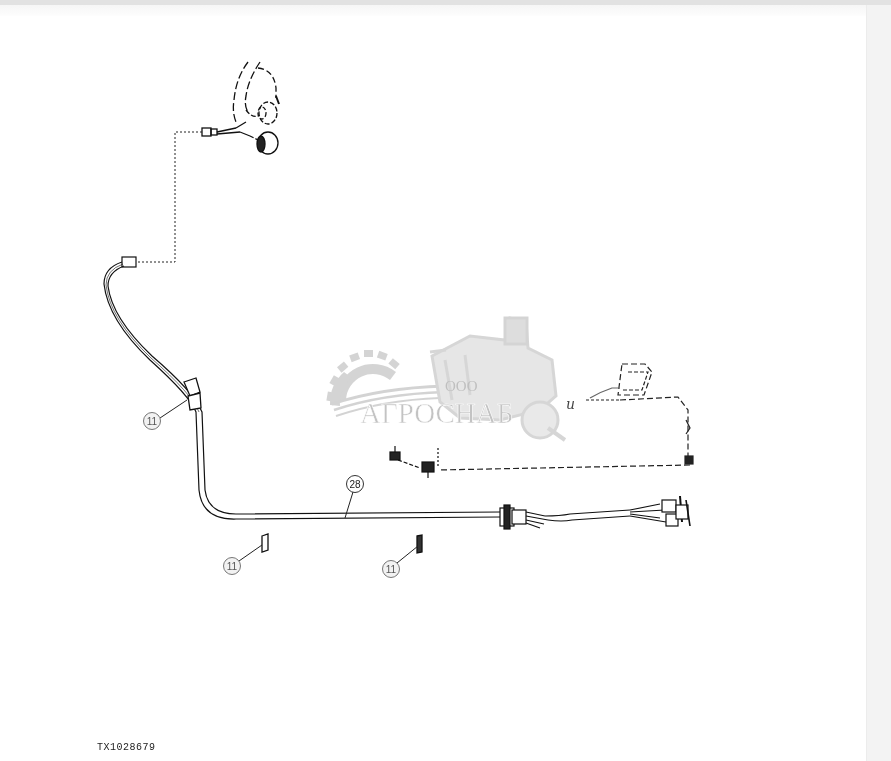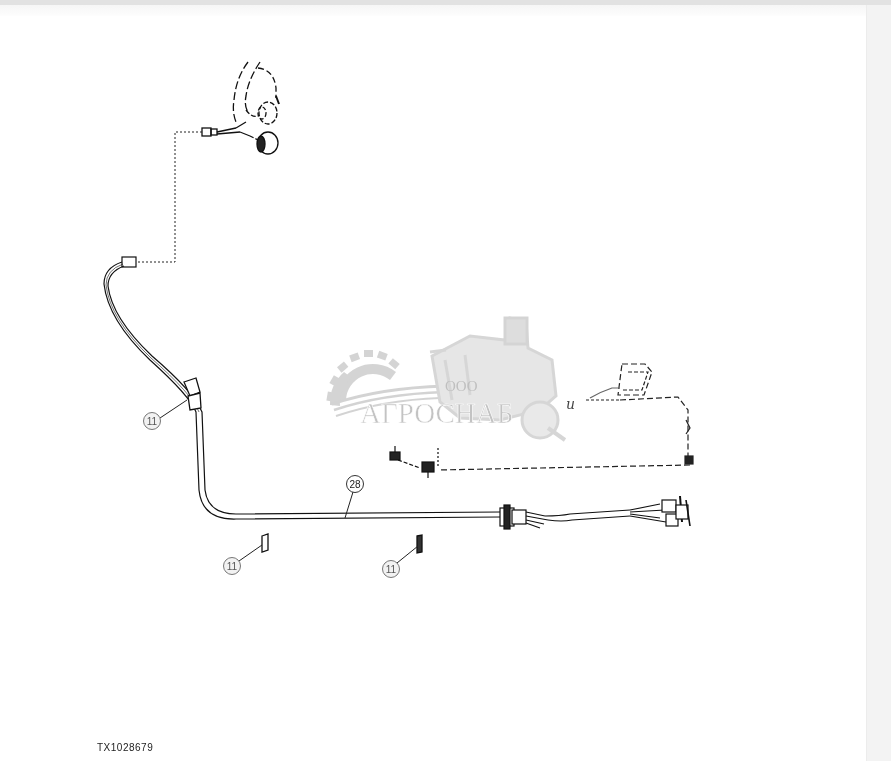--- a/index.html
+++ b/index.html
@@ -22,21 +22,21 @@
     background: #ffffff;
   }
   .right-gutter {
     position: absolute; left: 866px; top: 5px; width: 25px; height: 756px;
     background: #f3f3f3;
     border-left: 1px solid #ececec;
   }
   svg.diagram { position: absolute; left: 0; top: 0; }
   .fig-id {
     position: absolute; left: 97px; top: 742px;
-    font-family: Liberation Sans, sans-serif;
+    font-family: Liberation Mono, monospace;
     font-size: 10px; letter-spacing: 0.5px; color: #222;
   }
   .callout-text {
     font-family: "Liberation Sans", sans-serif;
     font-size: 10px; fill: #555;
   }
   .wm-text {
     font-family: "Liberation Serif", serif;
   }
 </style>

